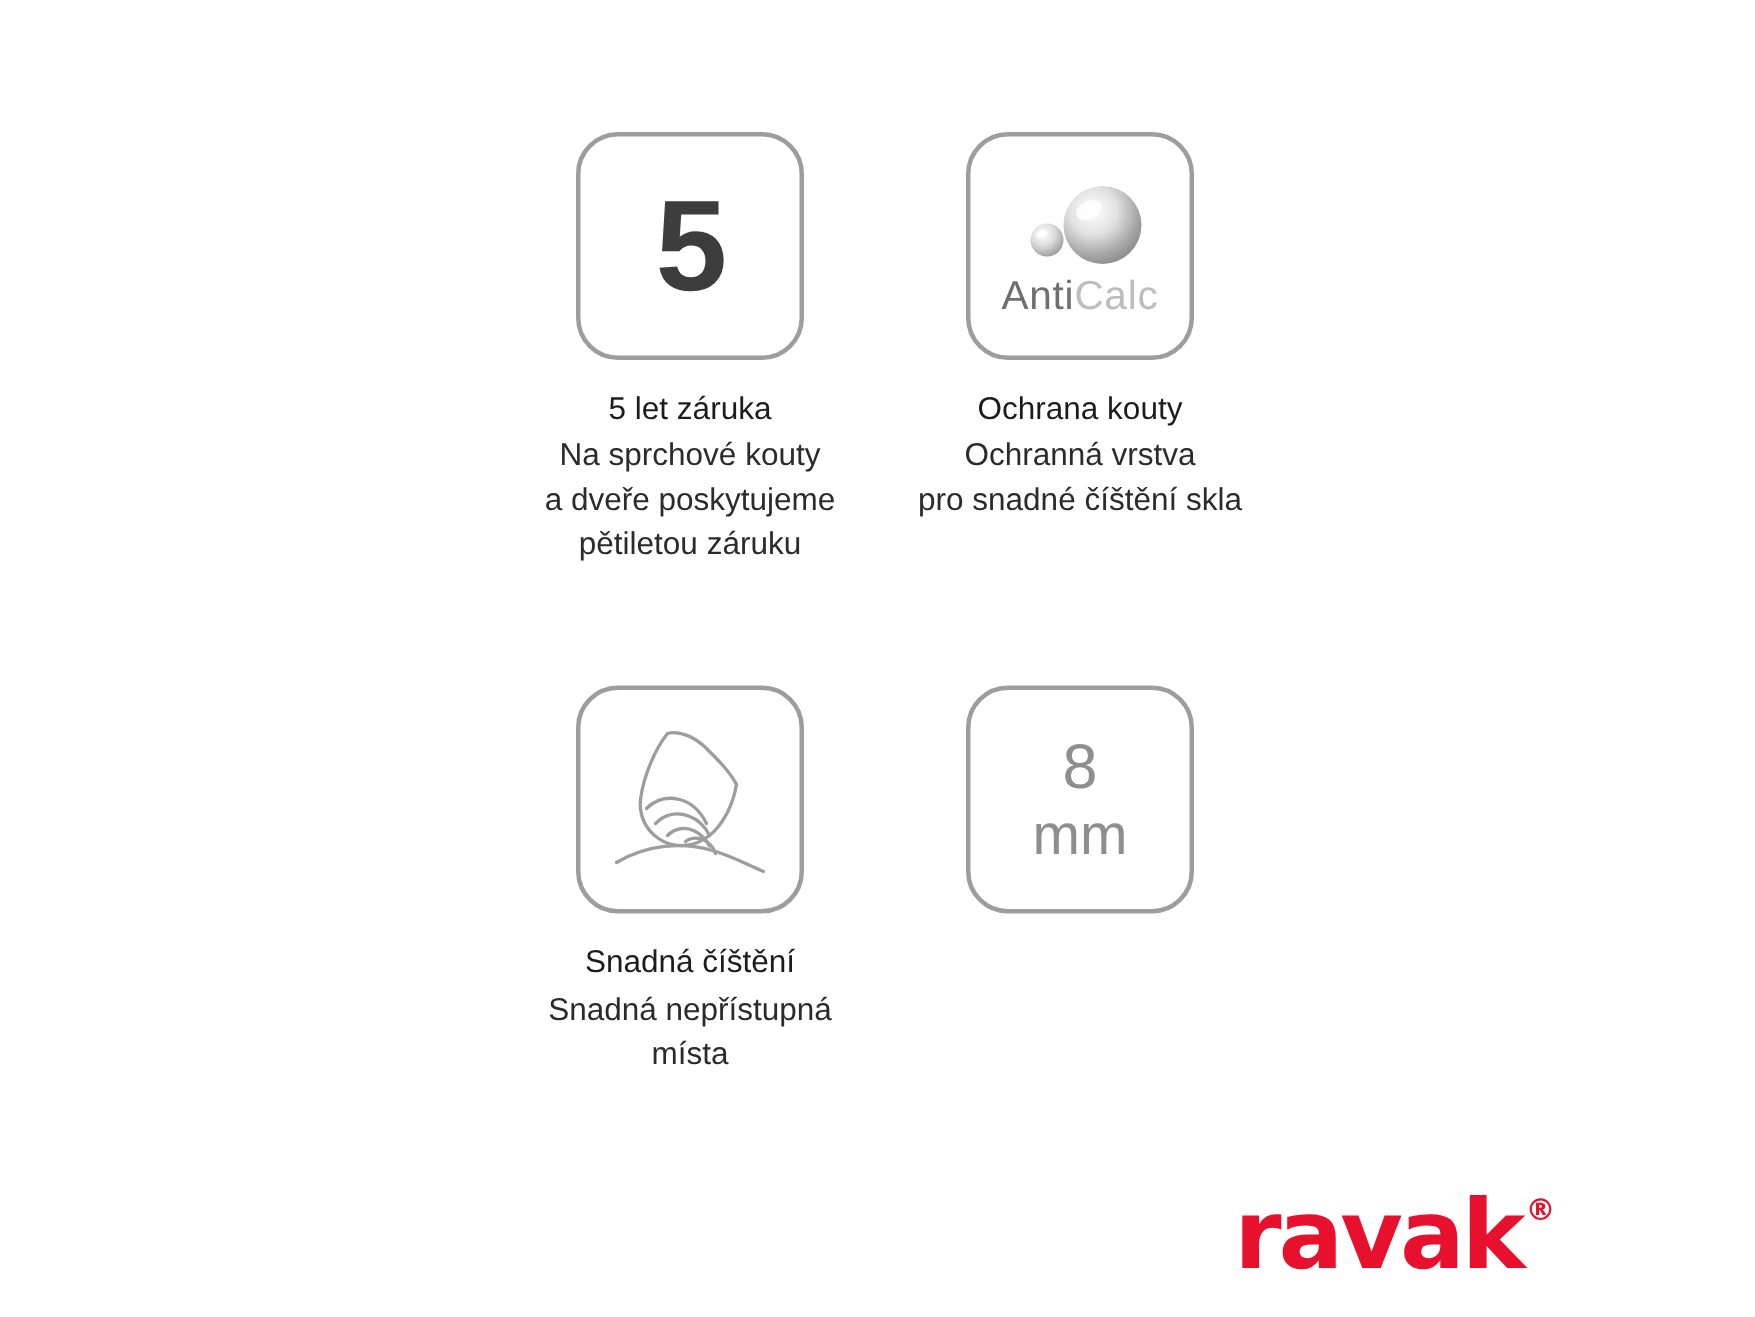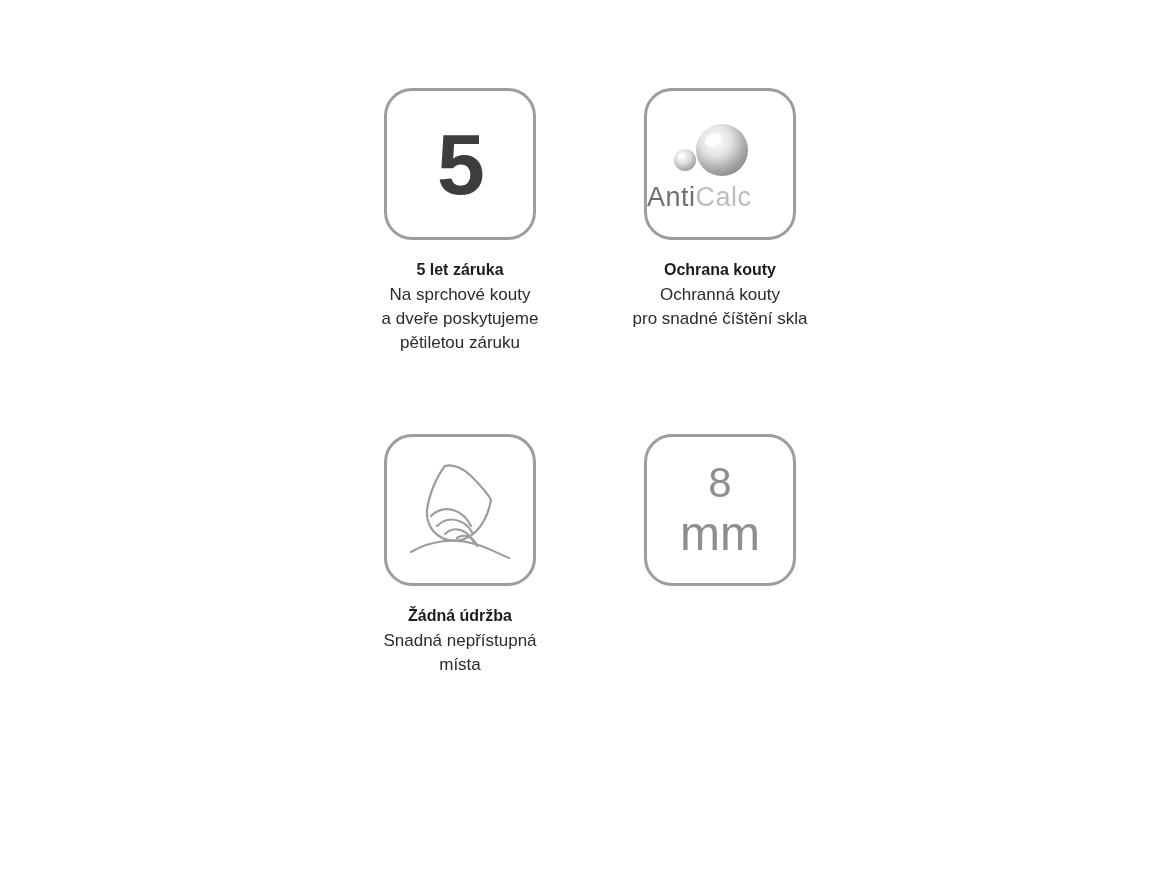--- a/index.html
+++ b/index.html
@@ -65,52 +65,52 @@
     align-items: center;
     color: #8e8e8e;
     line-height: 1;
   }
   .thickness-text .t-num {
     font-size: 42px;
     font-weight: normal;
     letter-spacing: 0px;
   }
   .thickness-text .t-unit {
-    font-size: 48px;
+    font-size: 38px;
     font-weight: normal;
     margin-top: 6px;
   }
   .anticalc-wrap {
     display: flex;
     flex-direction: column;
-    align-items: flex-start;
+    align-items: center;
     justify-content: center;
     width: 100%;
     height: 100%;
     border-radius: 15px;
   }
   .anticalc-label {
     font-size: 27px;
     letter-spacing: 0.5px;
     line-height: 1;
     margin-top: 4px;
   }
   .anticalc-label .ac-dark { color: #6f6f6f; }
   .anticalc-label .ac-light { color: #bdbdbd; }
   .title {
     margin-top: 20px;
-    font-size: 16px;
-    font-weight: bold;
+    font-size: 21px;
+    font-weight: normal;
     color: #1c1c1c;
     text-align: center;
     line-height: 1.25;
   }
   .desc {
     margin-top: 3px;
-    font-size: 17px;
+    font-size: 21px;
     color: #2b2b2b;
     text-align: center;
     line-height: 1.4;
     white-space: pre-line;
   }
   .brand {
     position: absolute;
     right: 135px;
     bottom: 22px;
     display: flex;
@@ -167,48 +167,52 @@
             <ellipse cx="66" cy="22" rx="9" ry="6" fill="#ffffff" opacity="0.85" transform="rotate(-25 66 22)"></ellipse>
             <circle cx="38" cy="42" r="11" fill="url(#dropSmall)"></circle>
             <ellipse cx="34.5" cy="38" rx="4" ry="2.6" fill="#ffffff" opacity="0.85" transform="rotate(-25 34.5 38)"></ellipse>
           </svg>
           <div class="anticalc-label">
             <span class="ac-dark">Anti</span><span class="ac-light">Calc</span>
           </div>
         </div>
       </div>
       <div class="title">Ochrana kouty</div>
-      <div class="desc">Ochranná kouty
+      <div class="desc">Ochranná vrstva
 pro snadné číštění skla</div>
     </div>
 
     <div class="feature row2">
       <div class="icon-box">
         <svg width="118" height="112" viewBox="0 0 118 112">
           <g fill="none" stroke="#9d9d9d" stroke-width="2.2" stroke-linecap="round" stroke-linejoin="round">
             <path d="M44 12 C36 22 28 40 26 56 C25 66 29 76 38 82 C48 89 62 88 72 80 C82 72 88 58 90 46"></path>
             <path d="M44 12 C52 10 62 14 70 22 C78 30 86 38 90 46"></path>
             <path d="M30 62 C36 56 44 54 52 56 C60 58 66 64 70 72"></path>
             <path d="M36 72 C42 66 50 64 58 67 C64 69 69 74 72 80"></path>
             <path d="M44 80 C49 75 56 74 62 77 C66 79 70 83 72 87"></path>
             <path d="M56 84 C60 81 66 81 70 84 C73 86 75 89 76 92"></path>
             <path d="M10 98 C30 86 54 84 74 90 C88 94 98 100 108 104"></path>
           </g>
         </svg>
       </div>
-      <div class="title">Žádná údržba</div>
+      <div class="title">Snadná číštění</div>
       <div class="desc">Snadná nepřístupná
 místa</div>
     </div>
 
     <div class="feature row2">
       <div class="icon-box">
         <div class="thickness-text">
           <span class="t-num">8</span>
           <span class="t-unit">mm</span>
         </div>
       </div>
     </div>
 
   </div>
 
+  <div class="brand">
+    <span>ravak</span>
+      <span class="reg">®</span>
+  </div>
 
 </div>
 
 </body></html>

